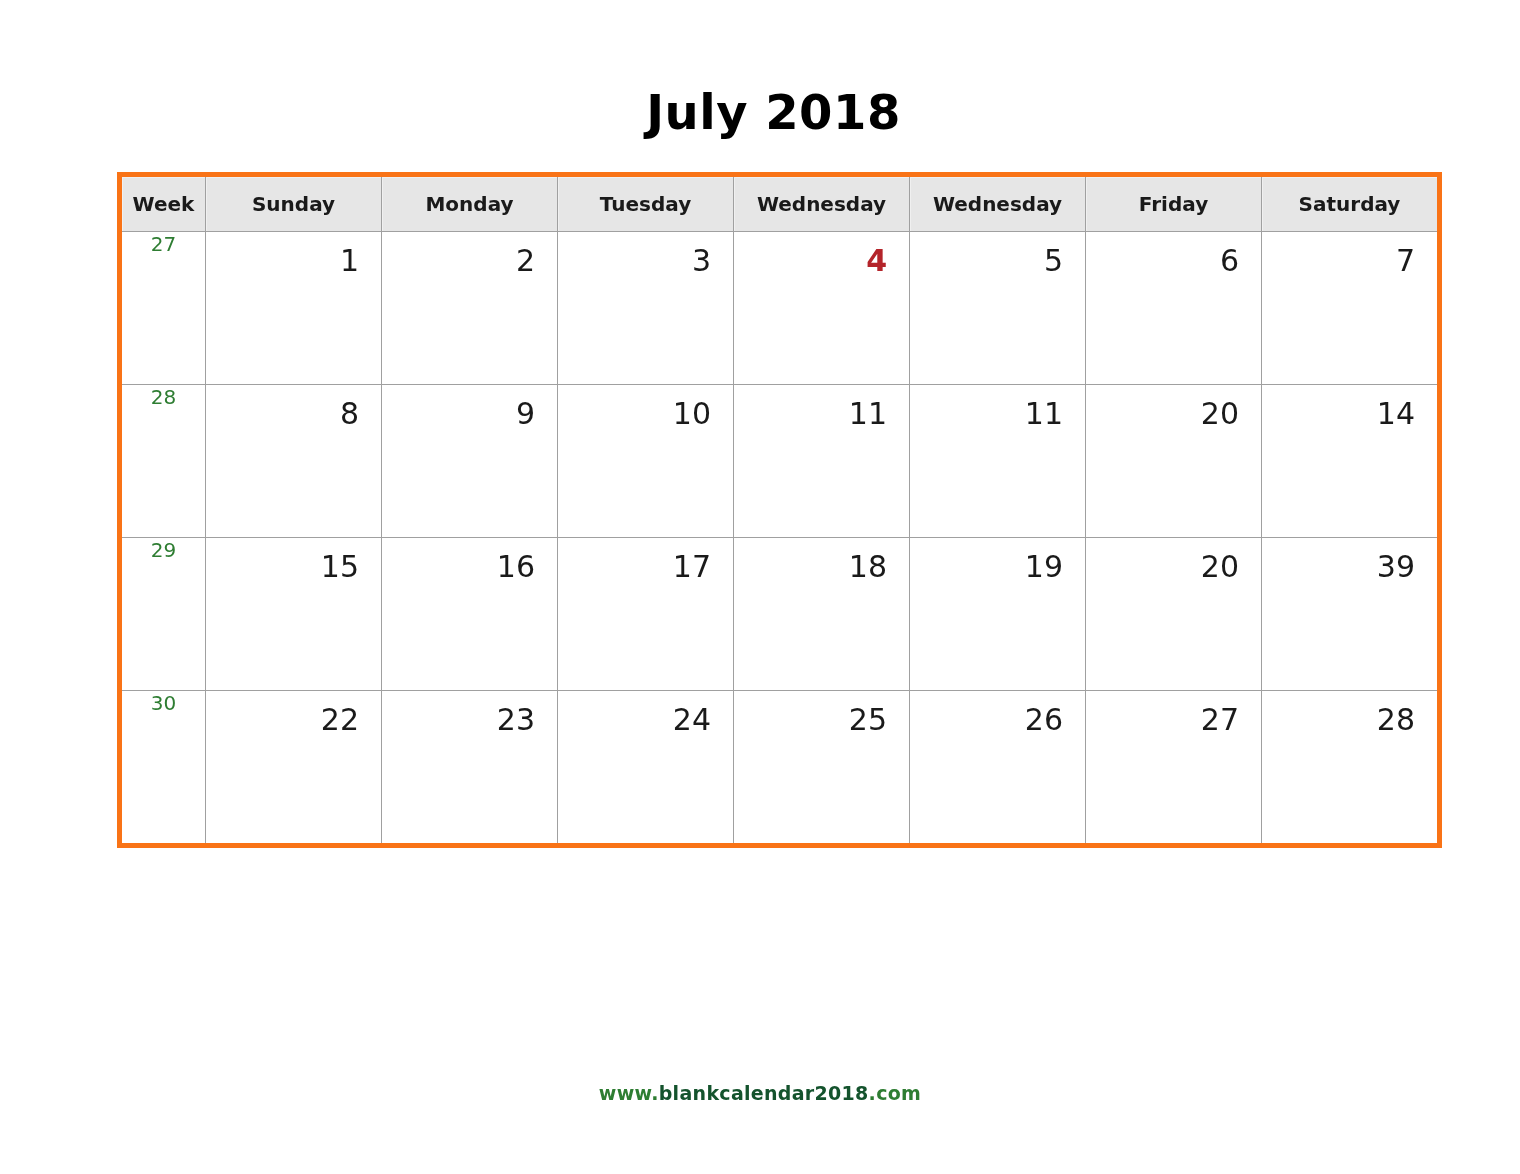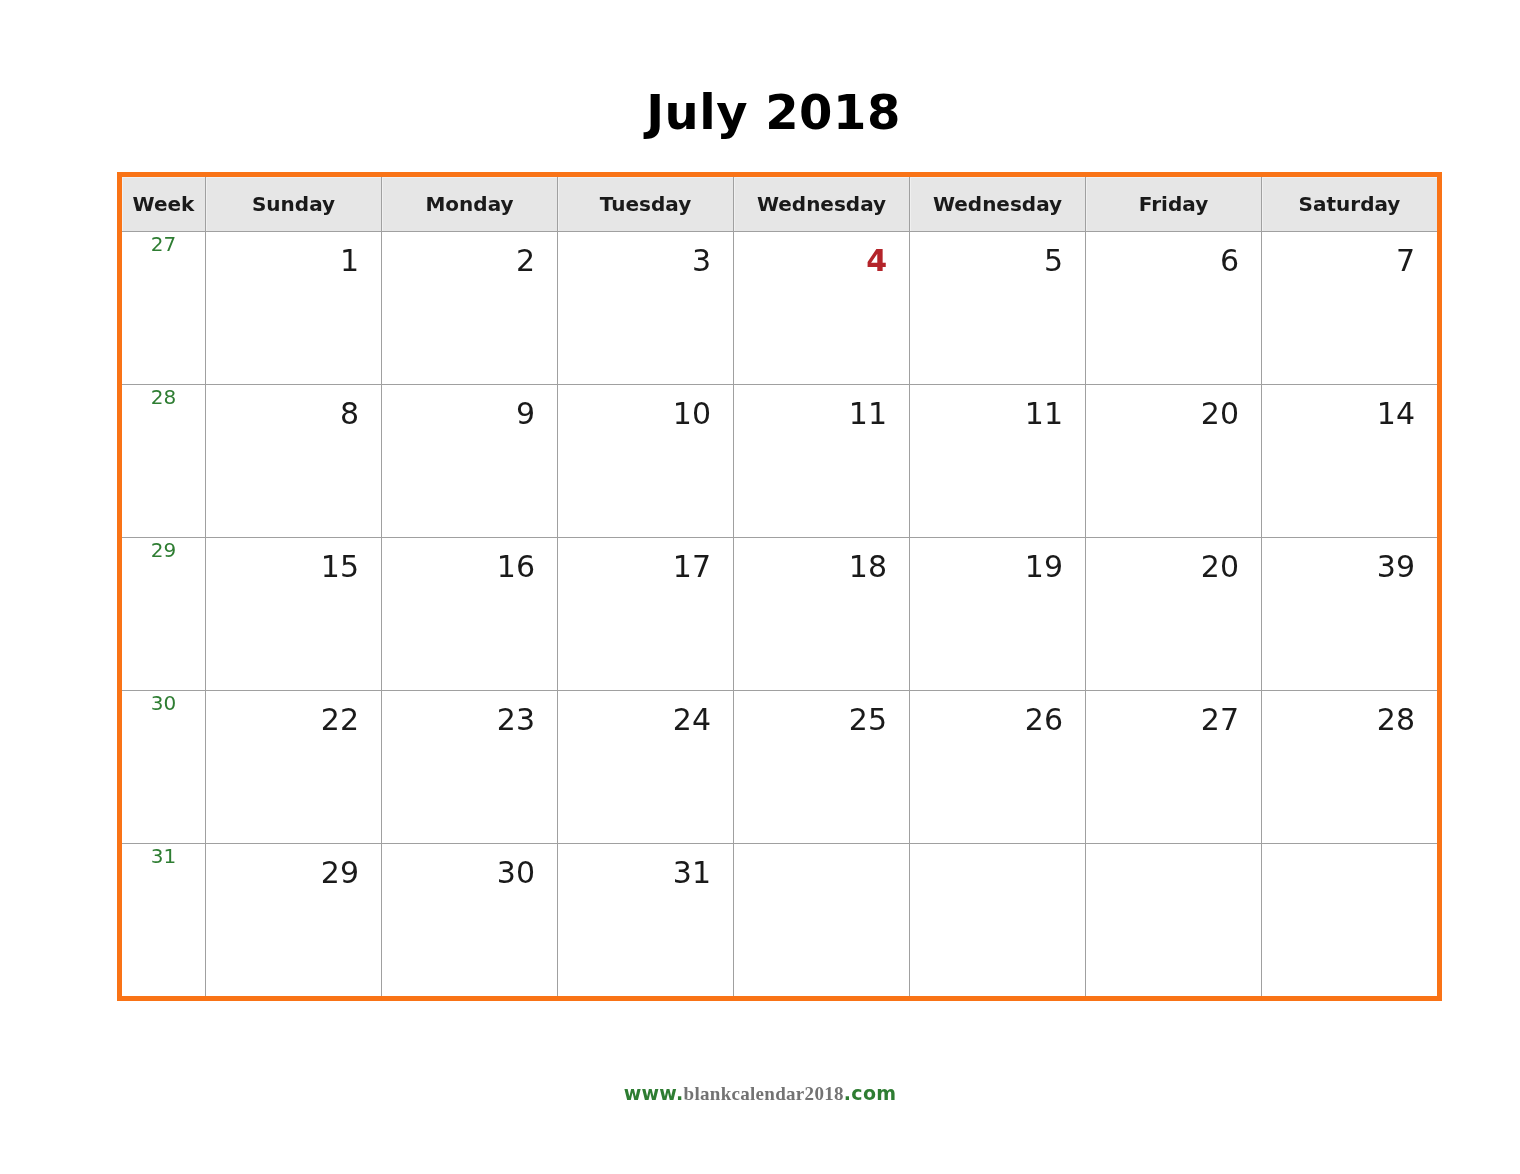--- a/index.html
+++ b/index.html
@@ -113,21 +113,21 @@
     position: absolute;
     left: 0;
     top: 1082px;
     width: 1520px;
     text-align: center;
     font-size: 19px;
     font-weight: bold;
     letter-spacing: 0.3px;
   }
   .footer .g { color: #2e7d32; text-align: center; }
-  .footer .r { color: #737373; font-family: Liberation Serif, serif; }
+  .footer .r { color: #14532d; }
 </style>
 </head>
 <body>
 
 <div class="page">
 
   <div class="cal-title">July 2018</div>
 
   <div class="cal-wrap">
     <table class="cal">
@@ -233,44 +233,20 @@
             <td class="day-cell">
               <span class="daynum">26</span>
             </td>
             <td class="day-cell">
               <span class="daynum">27</span>
             </td>
             <td class="day-cell">
               <span class="daynum">28</span>
             </td>
           </tr>
-          <tr>
-            <td class="week-cell">31</td>
-            <td class="day-cell">
-              <span class="daynum">29</span>
-            </td>
-            <td class="day-cell">
-              <span class="daynum">30</span>
-            </td>
-            <td class="day-cell">
-              <span class="daynum">31</span>
-            </td>
-            <td class="day-cell">
-              <span class="daynum empty"></span>
-            </td>
-            <td class="day-cell">
-              <span class="daynum empty"></span>
-            </td>
-            <td class="day-cell">
-              <span class="daynum empty"></span>
-            </td>
-            <td class="day-cell">
-              <span class="daynum empty"></span>
-            </td>
-          </tr>
         </tbody>
     </table>
   </div>
 
   <div class="footer">
     <span class="g">www.</span><span class="r">blankcalendar2018</span><span class="g">.com</span>
   </div>
 
 </div>
 

